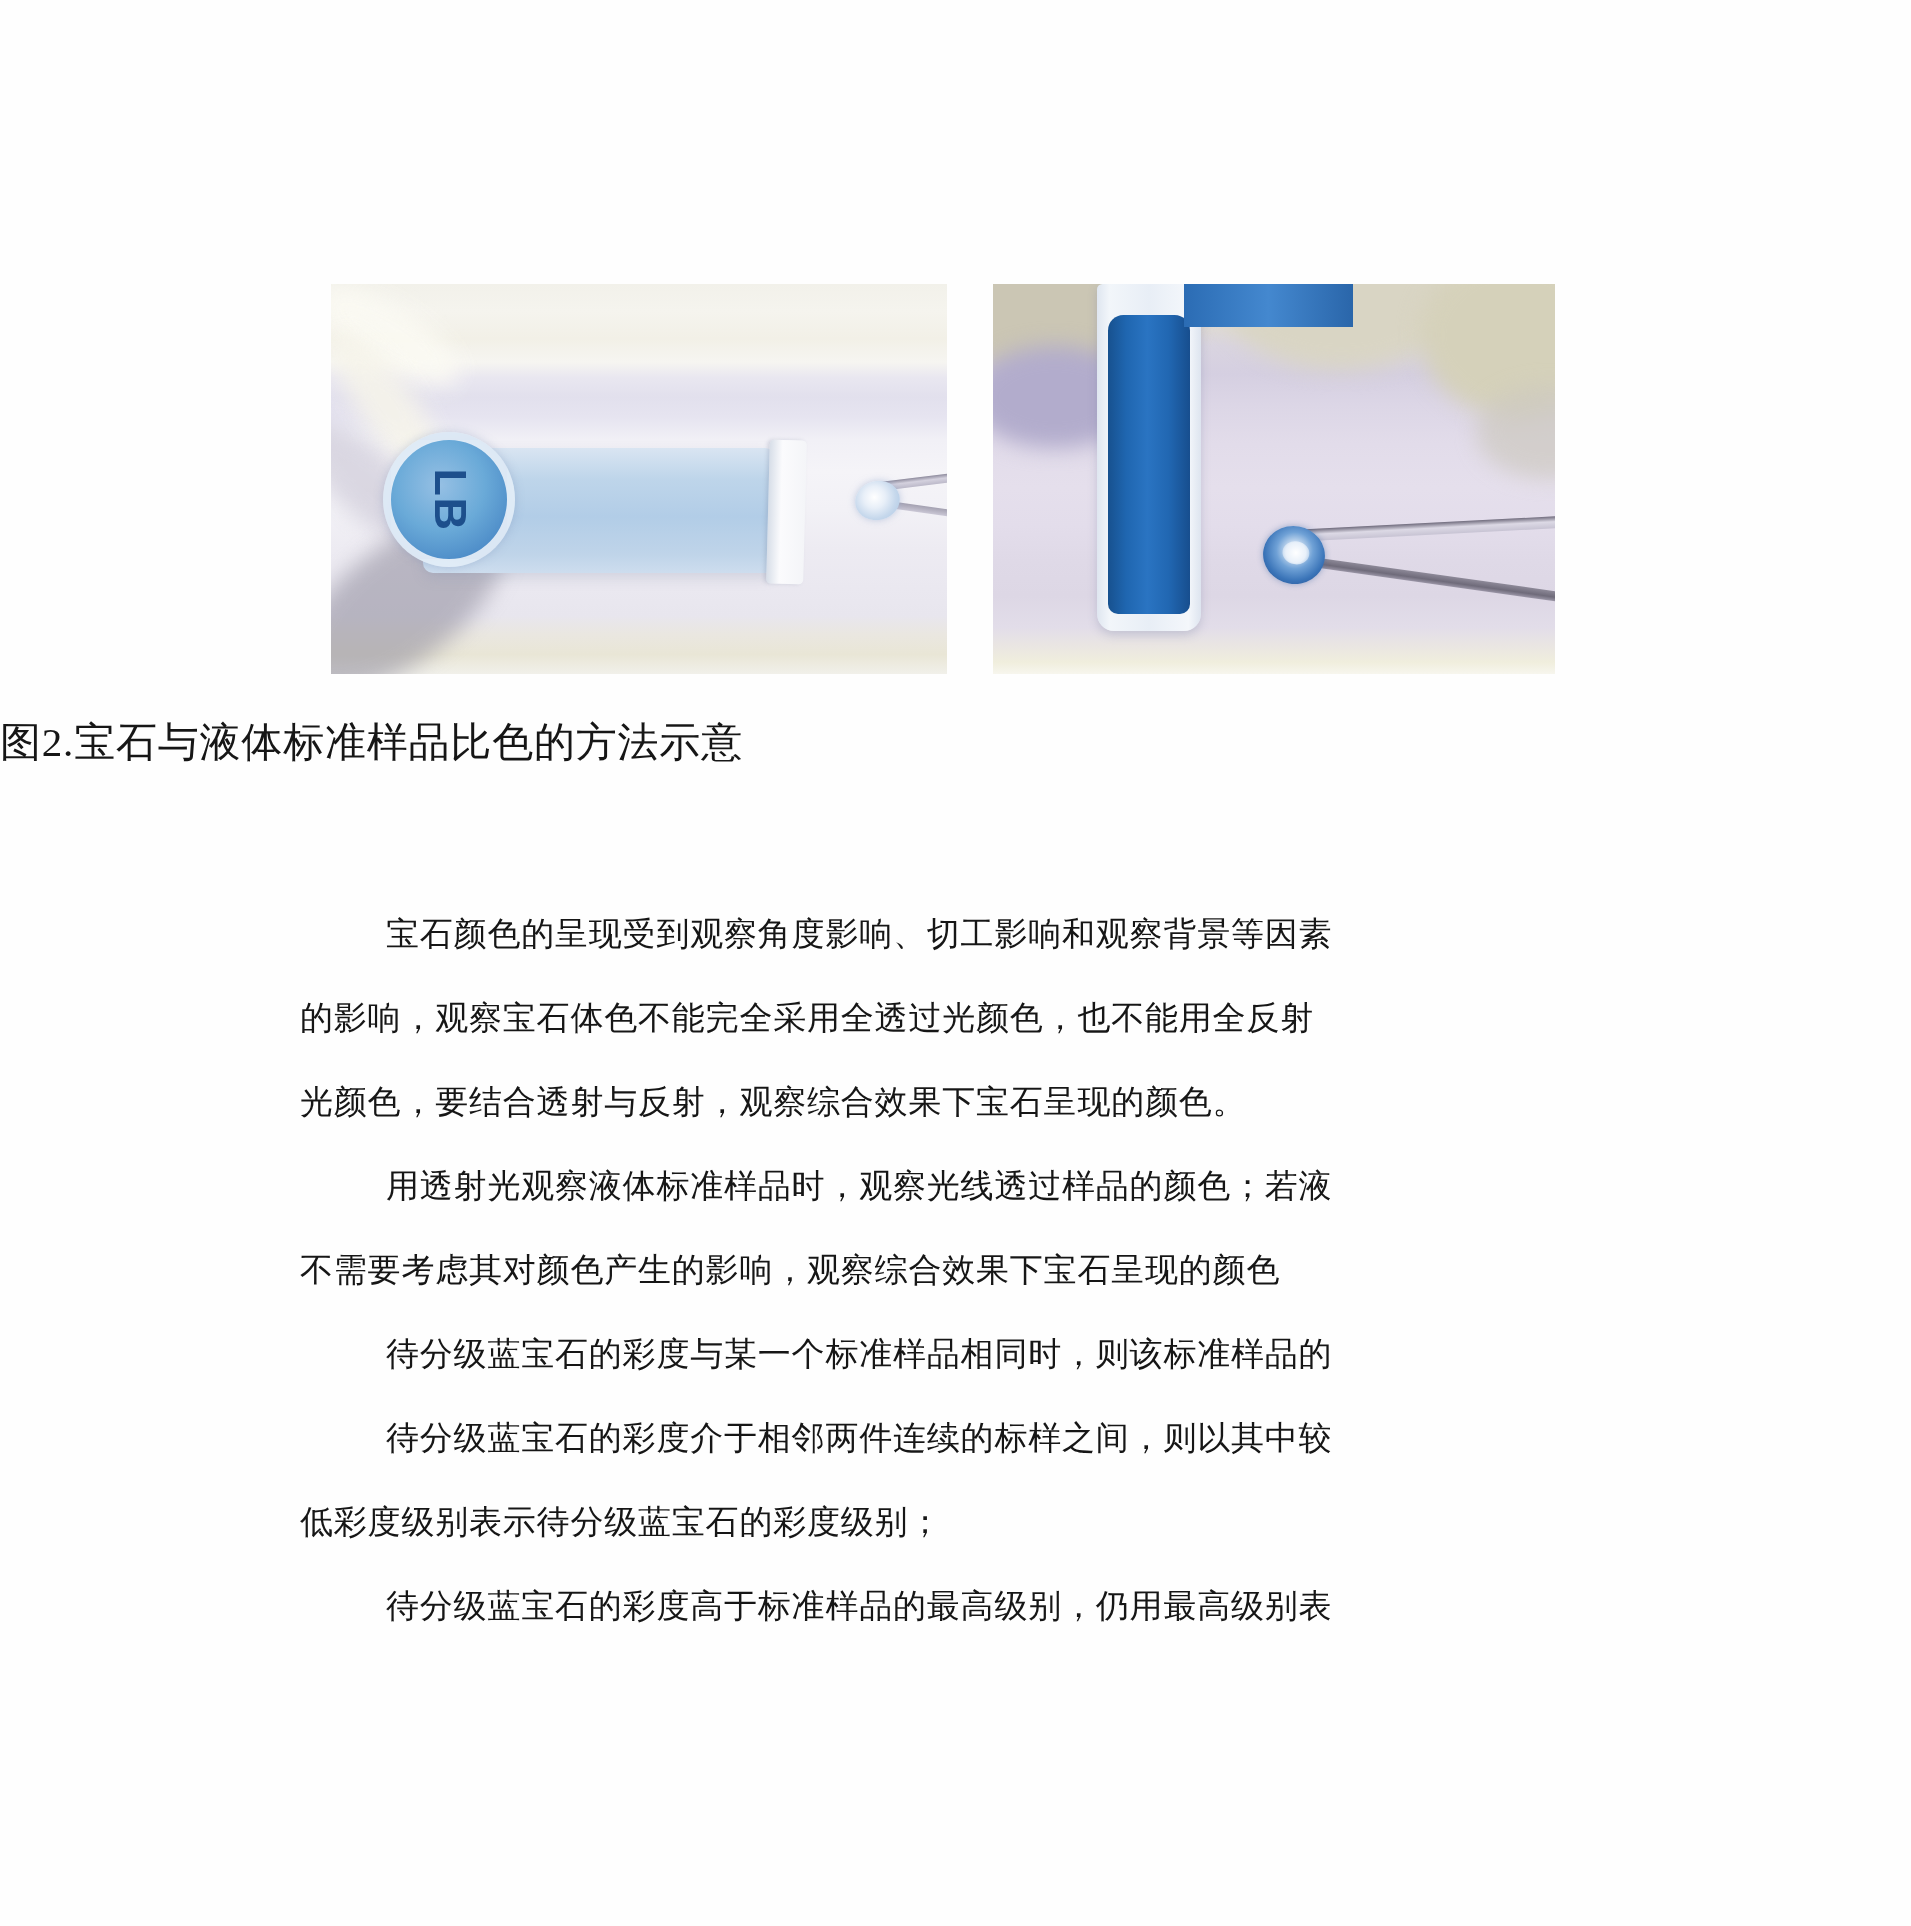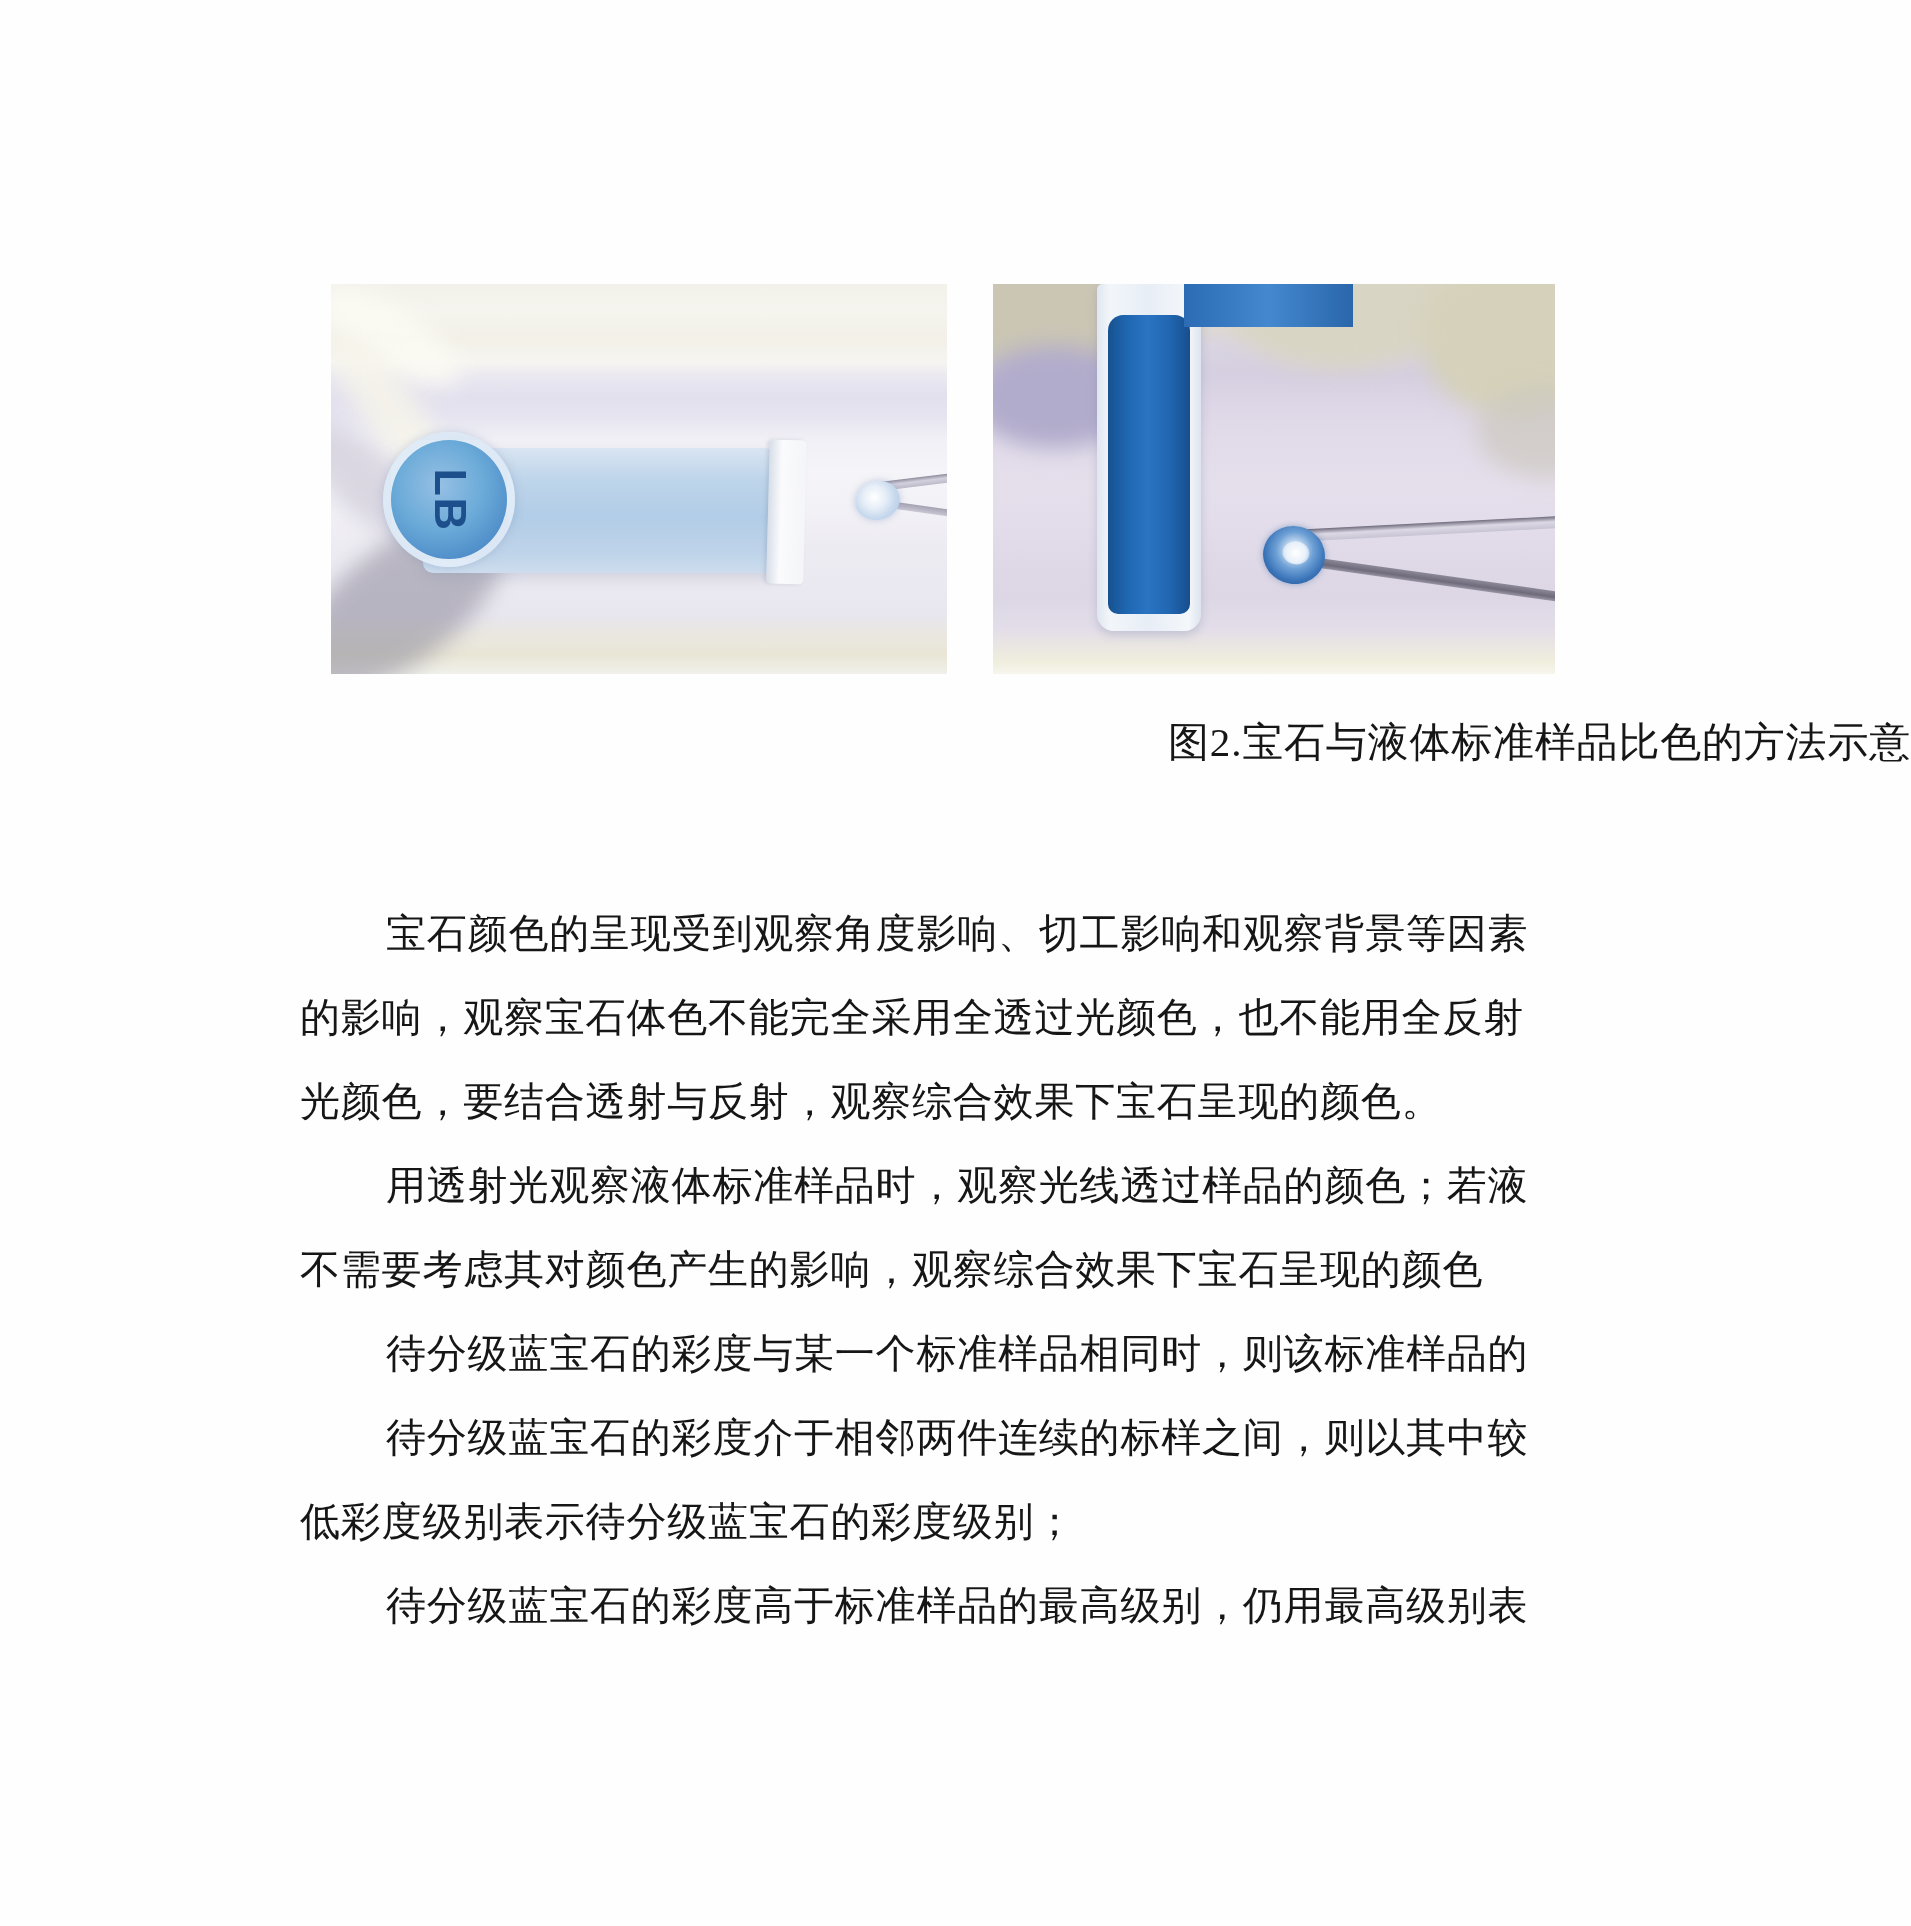--- a/index.html
+++ b/index.html
@@ -99,26 +99,26 @@
     transform:rotate(10deg);
     box-shadow:0 0 6.2px rgba(60,100,160,.45);
   }
   .gem-facet{
     position:absolute;left:30%;top:26%;width:44%;height:40%;border-radius:50%;
     background:radial-gradient(circle,#ffffff 0%,#e9f1fa 55%,rgba(233,241,250,0) 100%);
   }
   
   .caption{
     position:absolute;left:0;right:0;top:715px;
-    text-align:right;font-size:41px;letter-spacing:0.8px;
+    text-align:left;font-size:41px;letter-spacing:0.8px;
     color:#161616;white-space:nowrap;
   }
   .text-block{position:absolute;left:300px;top:892px;width:1317px;}
   .text-line{
-    line-height:84px;font-size:40px;letter-spacing:0.8px;
+    line-height:84px;font-size:33px;letter-spacing:0.8px;
     white-space:nowrap;color:#161616;
   }
   .text-line.indent{padding-left:86px;}
 </style>
 </head>
 <body>
 
 <div class="page">
 
   <div class="photo photo-left">

